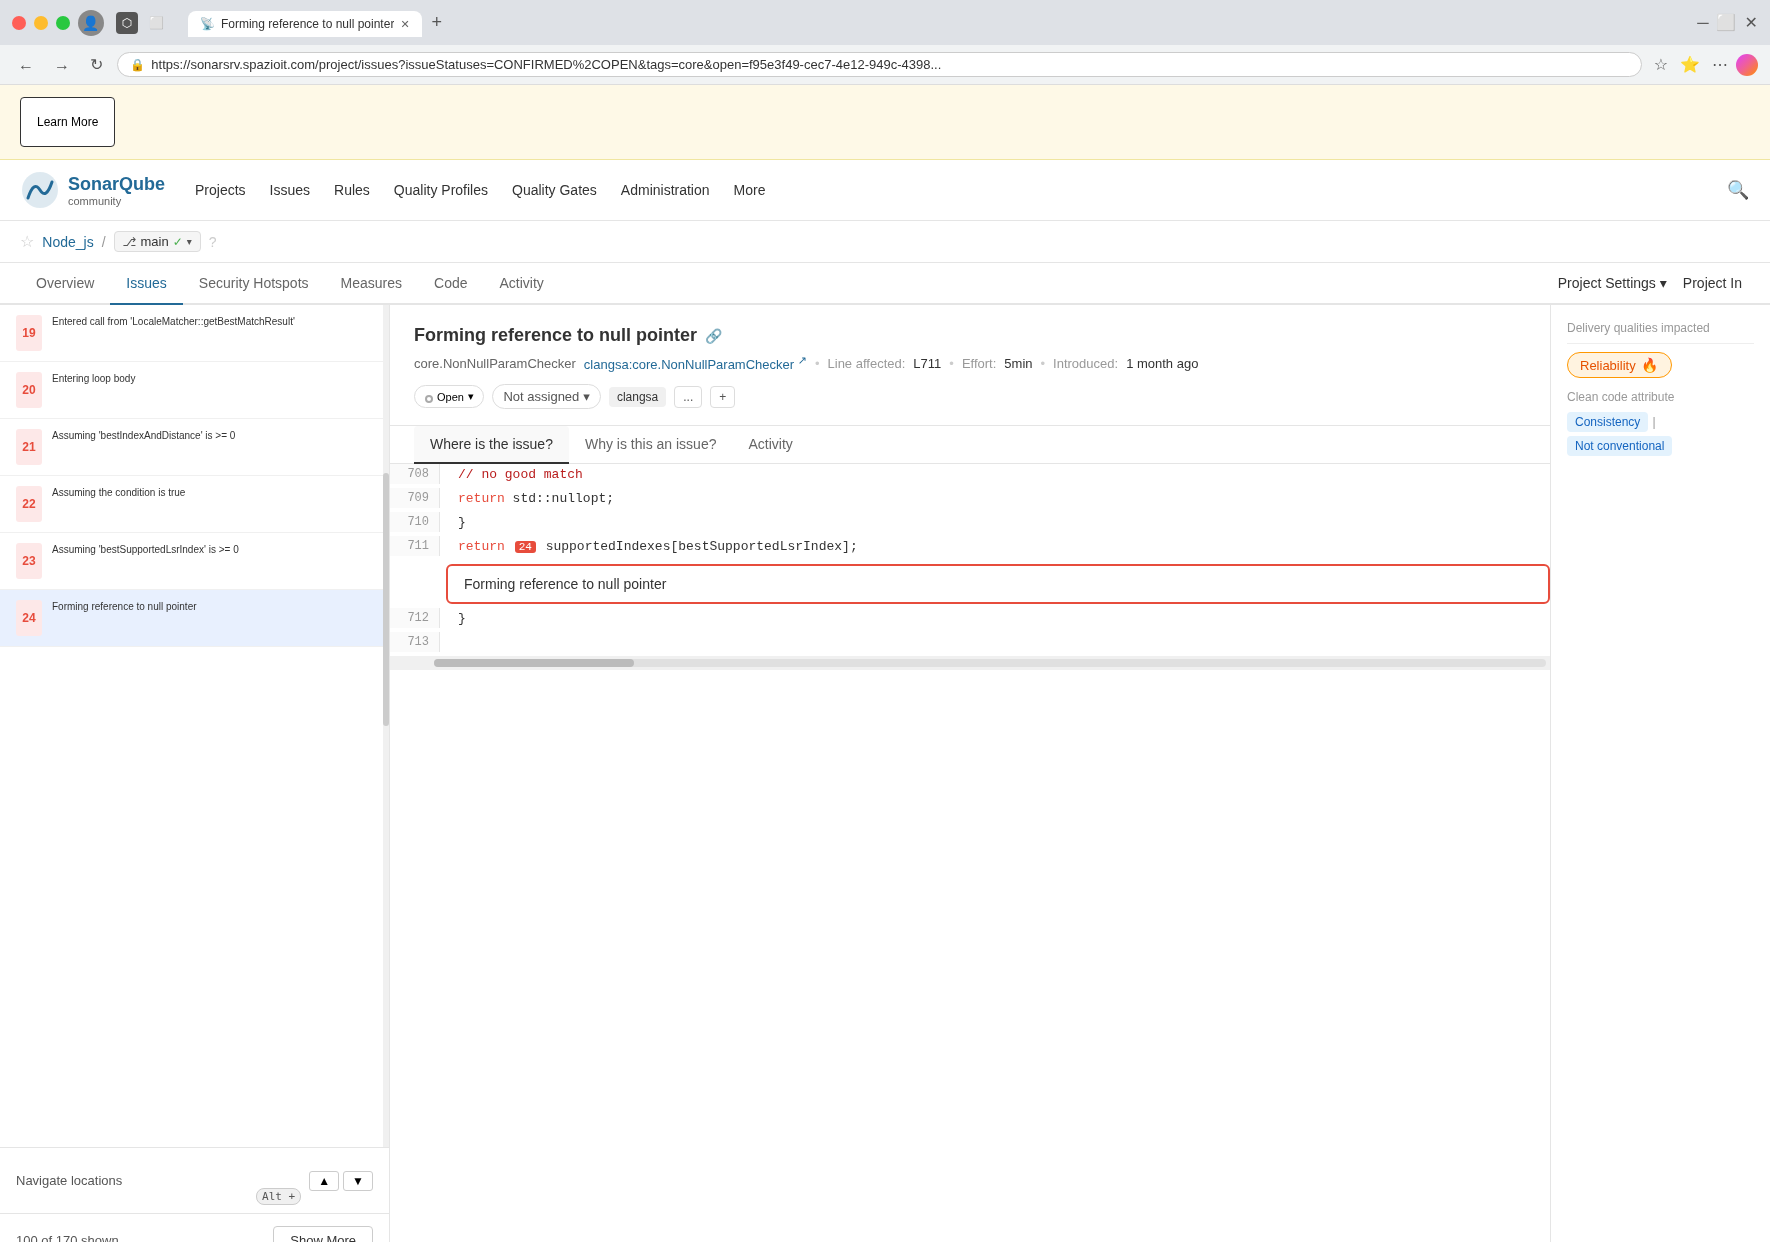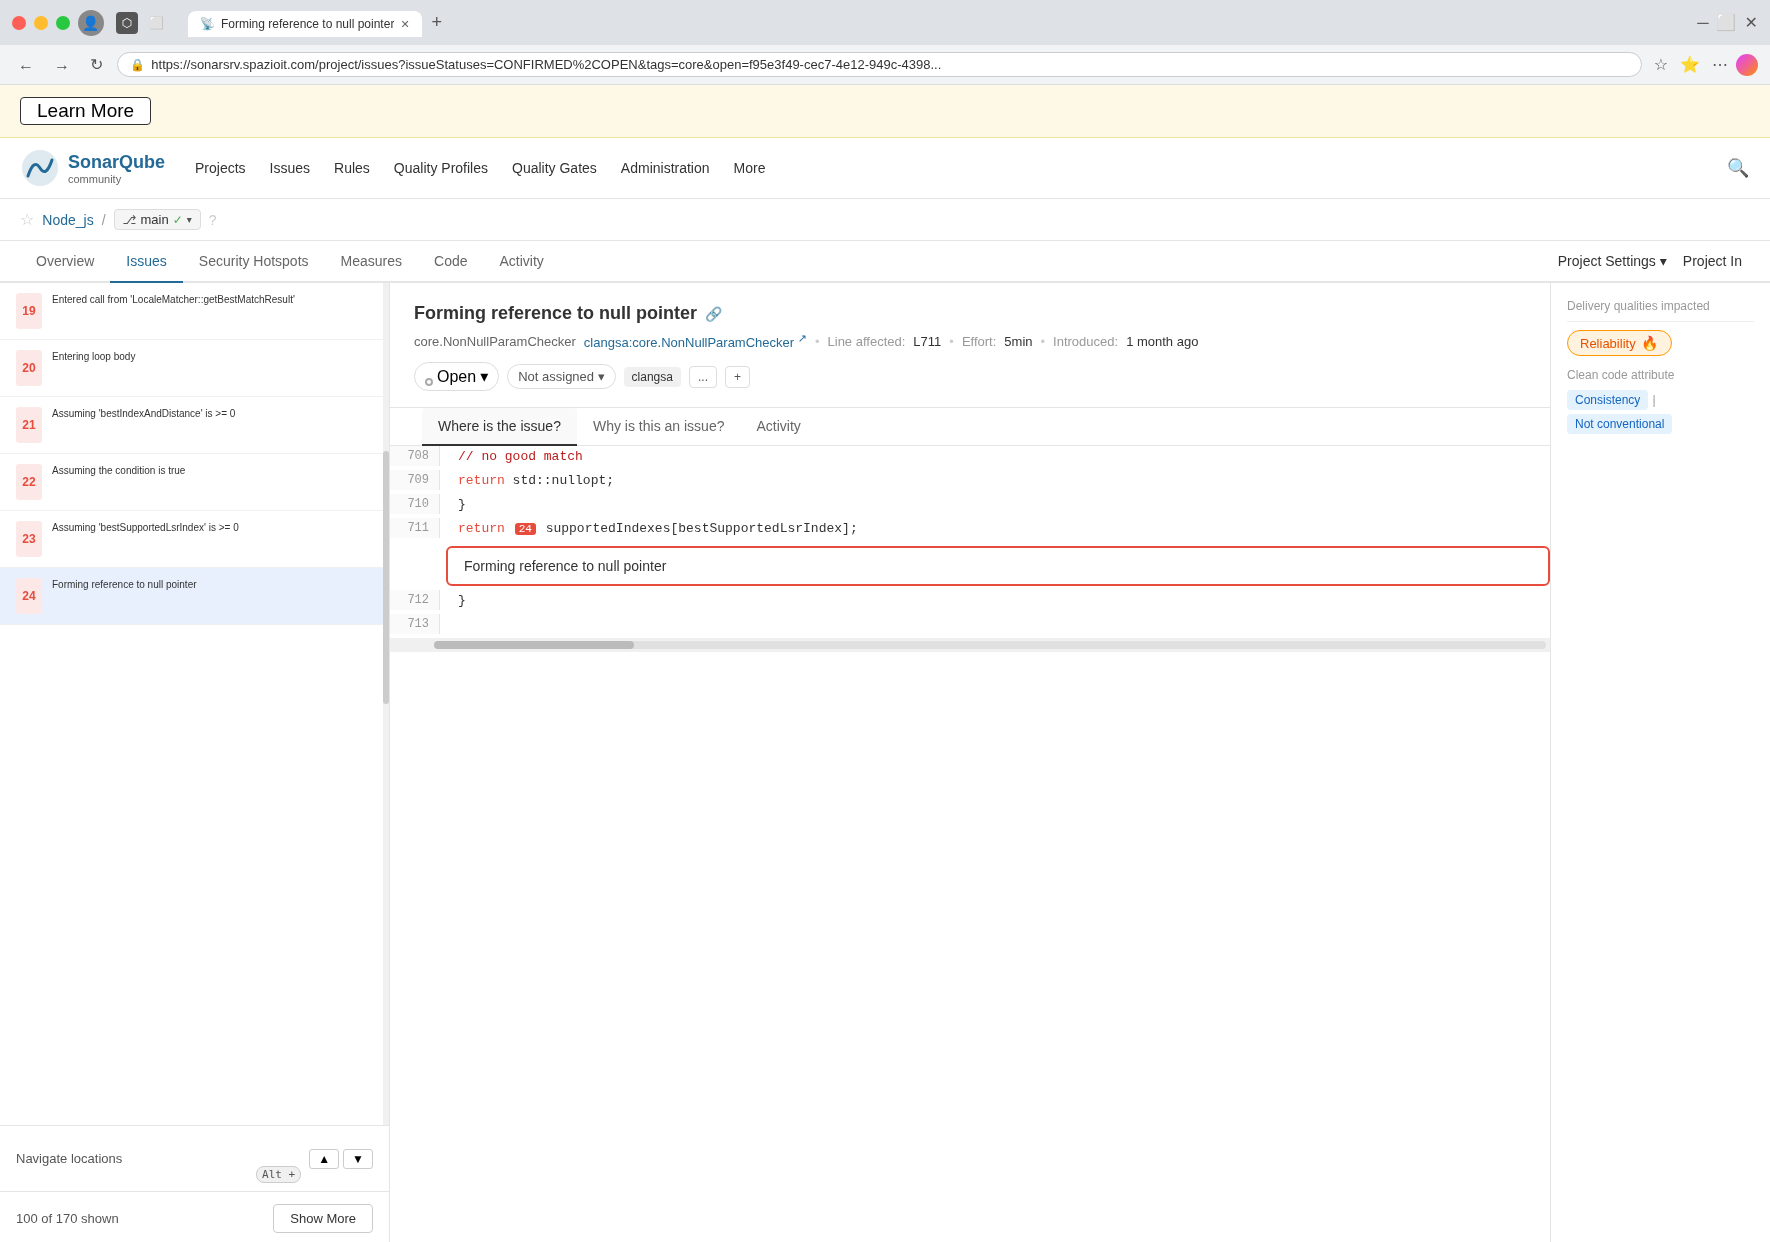--- a/index.html
+++ b/index.html
@@ -23,21 +23,21 @@
     .nav-btn { background: none; border: none; font-size: 16px; color: #555; cursor: pointer; padding: 4px 6px; border-radius: 4px; }
     .address-bar { flex: 1; display: flex; align-items: center; background: #fff; border: 1px solid #ccc; border-radius: 20px; padding: 4px 12px; gap: 6px; font-size: 13px; color: #333; }
     .address-bar .lock-icon { color: #555; font-size: 12px; }
     .address-bar .url { flex: 1; overflow: hidden; text-overflow: ellipsis; white-space: nowrap; }
     .toolbar-icons { display: flex; gap: 4px; align-items: center; }
     .toolbar-icon-btn { background: none; border: none; font-size: 16px; color: #555; cursor: pointer; padding: 4px; border-radius: 4px; }
 
     
     .banner { background: #fef9e7; border-bottom: 1px solid #f0e6a0; padding: 12px 20px; display: flex; align-items: center; justify-content: space-between; }
     .banner-text { font-size: 13px; color: #333; }
-    .banner-btn { background: #fff; border: 1px solid #333; border-radius: 4px; padding: 2px 16px; font-size: 19px; font-weight: 500; cursor: pointer; }
+    .banner-btn { background: #fff; border: 1px solid #333; border-radius: 4px; padding: 17px 16px; font-size: 12px; font-weight: 500; cursor: pointer; }
 
     
     .app-header { display: flex; align-items: center; padding: 10px 20px; border-bottom: 1px solid #e5e5e5; background: #fff; }
     .logo { display: flex; align-items: center; gap: 8px; text-decoration: none; color: inherit; }
     .logo-icon { width: 40px; height: 40px; }
     .logo-text { display: flex; flex-direction: column; }
     .logo-sonar { font-size: 18px; font-weight: 700; color: #236a97; }
     .logo-sub { font-size: 11px; color: #666; }
     .main-nav { display: flex; align-items: center; gap: 24px; margin-left: 30px; }
     .nav-item { font-size: 14px; color: #333; text-decoration: none; cursor: pointer; padding: 4px 0; }
@@ -94,29 +94,29 @@
     .issue-title-row { display: flex; align-items: center; gap: 8px; margin-bottom: 8px; }
     .issue-title { font-size: 18px; font-weight: 600; color: #333; }
     .link-icon { font-size: 14px; color: #999; cursor: pointer; }
     .issue-meta { display: flex; align-items: center; gap: 8px; font-size: 13px; color: #666; flex-wrap: wrap; }
     .checker-link { color: #236a97; text-decoration: none; cursor: pointer; }
     .ext-link-icon { font-size: 11px; vertical-align: super; }
     .meta-dot { color: #ccc; }
     .meta-label { color: #999; }
     .meta-value { color: #333; font-weight: 500; }
     .issue-actions { display: flex; align-items: center; gap: 8px; margin-top: 12px; }
-    .status-btn { display: flex; align-items: flex-end; gap: 4px; border: 1px solid #ddd; border-radius: 20px; padding: 4px 10px; font-size: 16px; cursor: pointer; background: #fff; }
+    .status-btn { display: flex; align-items: flex-end; gap: 4px; border: 1px solid #ddd; border-radius: 20px; padding: 4px 10px; font-size: 11px; cursor: pointer; background: #fff; }
     .status-dot { width: 8px; height: 8px; border-radius: 50%; border: 2px solid #aaa; }
     .assign-btn { display: flex; align-items: center; gap: 4px; border: 1px solid #ddd; border-radius: 20px; padding: 4px 10px; font-size: 13px; cursor: pointer; background: #fff; color: #555; }
     .tag-badge { background: #f0f0f0; border-radius: 4px; padding: 3px 8px; font-size: 12px; color: #333; }
     .more-tags-btn { background: none; border: 1px solid #ddd; border-radius: 4px; padding: 3px 8px; font-size: 12px; cursor: pointer; color: #555; }
     .plus-tag-btn { background: none; border: 1px solid #ddd; border-radius: 4px; padding: 3px 8px; font-size: 12px; cursor: pointer; color: #555; }
 
     
-    .issue-tabs { display: flex; border-bottom: 1px solid #e5e5e5; padding: 0 32px; }
+    .issue-tabs { display: flex; border-bottom: 1px solid #e5e5e5; padding: 0 24px; }
     .issue-tab { padding: 10px 16px; font-size: 14px; cursor: pointer; border-bottom: 2px solid transparent; margin-bottom: -1px; color: #666; }
     .issue-tab.active { color: #333; border-bottom: 2px solid #333; font-weight: 500; background: #f9f9f9; border-radius: 4px 4px 0 0; }
 
     
     .code-view { padding: 0; font-family: 'Courier New', Courier, monospace; font-size: 13px; overflow: hidden; }
     .code-line { display: flex; align-items: flex-start; min-height: 24px; }
     .line-num { min-width: 50px; padding: 3px 10px; text-align: right; color: #999; font-size: 12px; background: #fafafa; border-right: 1px solid #e5e5e5; display: flex; align-items: center; justify-content: flex-end; }
     .line-marker { width: 6px; background: transparent; }
     .line-marker.error { background: #e74c3c; }
     .line-content { padding: 3px 12px; flex: 1; display: flex; align-items: center; }

